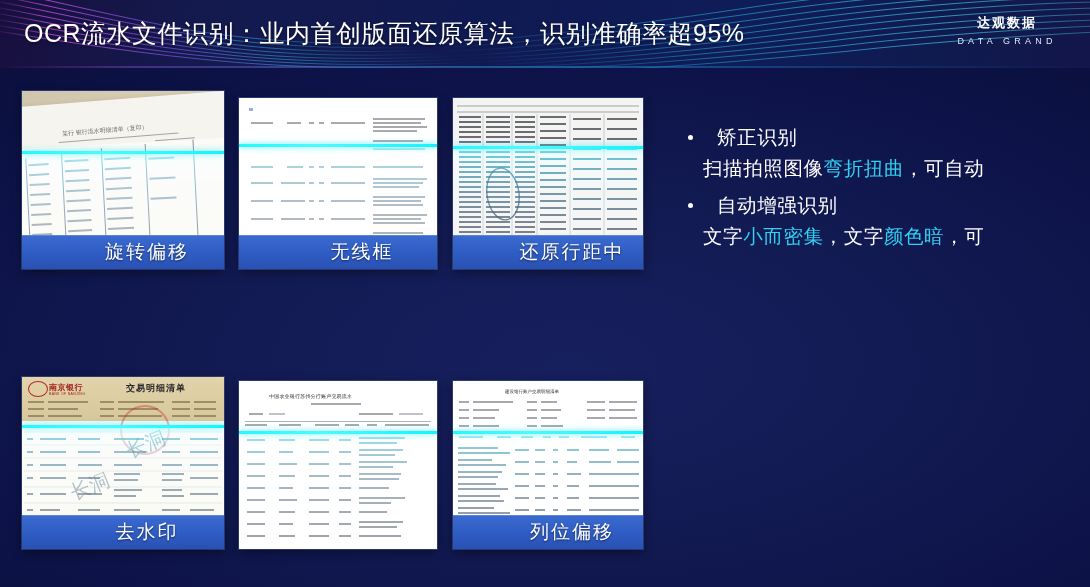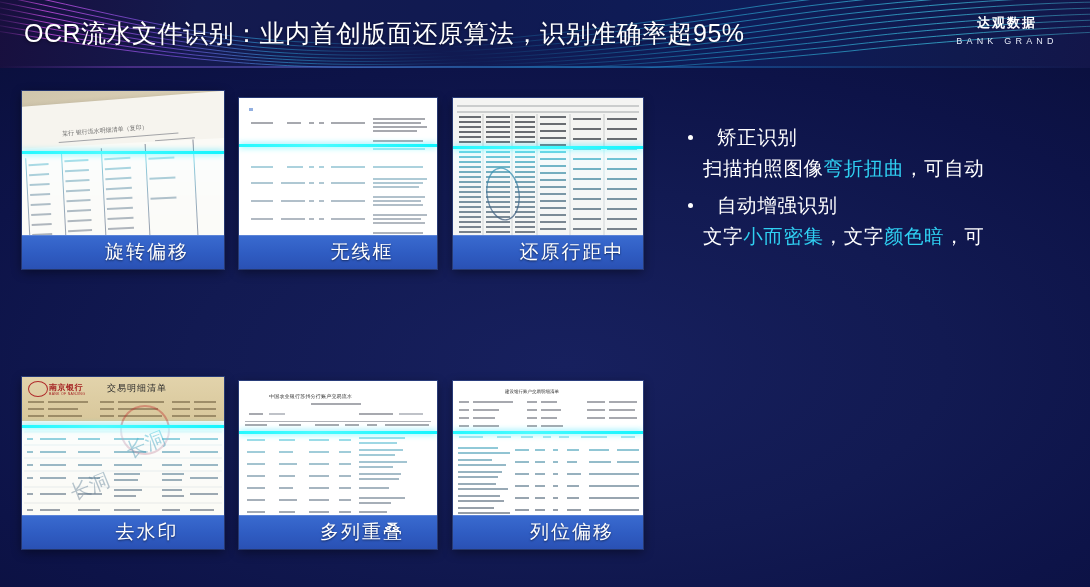--- a/index.html
+++ b/index.html
@@ -132,21 +132,21 @@
         <path d="M480,65 C580,62 700,50 820,36 C920,23 1040,15 1100,14"></path>
         <path d="M490,68 C590,65 710,54 830,41 C930,28 1050,21 1100,20"></path>
         <path d="M500,71 C600,68 720,58 840,46 C940,34 1060,27 1100,26"></path>
         <path d="M520,74 C620,71 740,62 850,51 C950,40 1070,33 1100,32"></path>
       </g>
     </svg>
     <div class="header-bottom-line"></div>
     <div class="title">OCR流水文件识别：业内首创版面还原算法，识别准确率超95%</div>
     <div class="logo">
       <div class="logo-cn">达观数据</div>
-      <div class="logo-en">BANK GRAND</div>
+      <div class="logo-en">DATA GRAND</div>
     </div>
   </div>
 
   <div class="thumb" style="left:22px;top:91px;width:202px;height:178px;">
     <div class="doc" style="background:linear-gradient(160deg,#cfc5ac 0%,#ded3b8 35%,#e8e2d2 70%,#d8d2c2 100%);">
       <div class="paper" style="left:-14px;top:8px;width:230px;height:164px;transform:rotate(-4.5deg);background:#f6f4ee;box-shadow:0 2px 6px rgba(0,0,0,.2);">
         <div class="doc-title" style="left:58px;top:26px;font-size:6px;color:#555;">某行 银行流水明细清单（复印）</div>
         <div class="row-line" style="left:54px;top:38px;width:120px;height:1px;"></div>
         <div class="row-line" style="left:150px;top:44px;width:40px;height:1px;"></div>
       </div>
@@ -464,21 +464,21 @@
       <span>还原行距中</span>
     </div>
   </div>
 
   <div class="thumb" style="left:22px;top:377px;width:202px;height:172px;">
     <div class="doc" style="background:#22c55e;">
       <div class="hdr-band" style="left:0;top:0;width:202px;height:44px;background:linear-gradient(180deg,#e2d3ab,#d8c79b);"></div>
       <div style="position:absolute;left:6px;top:4px;width:18px;height:14px;border:1.5px solid #b02b2b;border-radius:50%;"></div>
       <div style="position:absolute;left:27px;top:5px;font-size:8px;color:#a52222;font-weight:bold;letter-spacing:.5px;">南京银行</div>
       <div style="position:absolute;left:27px;top:15px;font-size:3.5px;color:#a52222;letter-spacing:.3px;">BANK OF NANJING</div>
-      <div style="position:absolute;left:85px;top:5px;font-size:9px;color:#2a2a2a;letter-spacing:1px;">交易明细清单</div>
+      <div style="position:absolute;left:104px;top:5px;font-size:9px;color:#2a2a2a;letter-spacing:1px;font-weight:bold;">交易明细清单</div>
       <div class="cell" style="left:6px;top:24px;width:16px;background:#6a5a3a;"></div>
       <div class="cell" style="left:26px;top:24px;width:40px;background:#6a5a3a;"></div>
       <div class="cell" style="left:78px;top:24px;width:14px;background:#6a5a3a;"></div>
       <div class="cell" style="left:96px;top:24px;width:46px;background:#6a5a3a;"></div>
       <div class="cell" style="left:150px;top:24px;width:18px;background:#6a5a3a;"></div>
       <div class="cell" style="left:172px;top:24px;width:22px;background:#6a5a3a;"></div>
       <div class="cell" style="left:6px;top:31px;width:16px;background:#6a5a3a;"></div>
       <div class="cell" style="left:26px;top:31px;width:30px;background:#6a5a3a;"></div>
       <div class="cell" style="left:78px;top:31px;width:14px;background:#6a5a3a;"></div>
       <div class="cell" style="left:96px;top:31px;width:40px;background:#6a5a3a;"></div>
@@ -645,23 +645,20 @@
           <rect x="8" y="100" width="18" height="2"></rect>
             <rect x="40" y="100" width="16" height="2"></rect>
             <rect x="70" y="100" width="20" height="2"></rect>
             <rect x="100" y="100" width="12" height="2"></rect>
             <rect x="120" y="100" width="42" height="2"></rect>
         </g>
       </svg>
       <div class="cyan-edge" style="top:50px;"></div>
       <div class="cyan" style="top:50px;height:118px;"></div>
     </div>
-    <div class="caption">
-      <span>多列重叠</span>
-    </div>
   </div>
 
   <div class="thumb" style="left:453px;top:381px;width:190px;height:168px;">
     <div class="doc" style="background:#ffffff;">
       <div style="position:absolute;left:52px;top:8px;font-size:4.5px;color:#2b2b2b;white-space:nowrap;">建设银行账户交易明细清单</div>
       <div style="position:absolute;left:6px;top:20px;">
         <div class="cell" style="left:0px;top:0px;width:10px;"></div>
           <div class="cell" style="left:14px;top:0px;width:40px;"></div>
         <div class="cell" style="left:68px;top:0px;width:10px;"></div>
           <div class="cell" style="left:82px;top:0px;width:16px;"></div>

